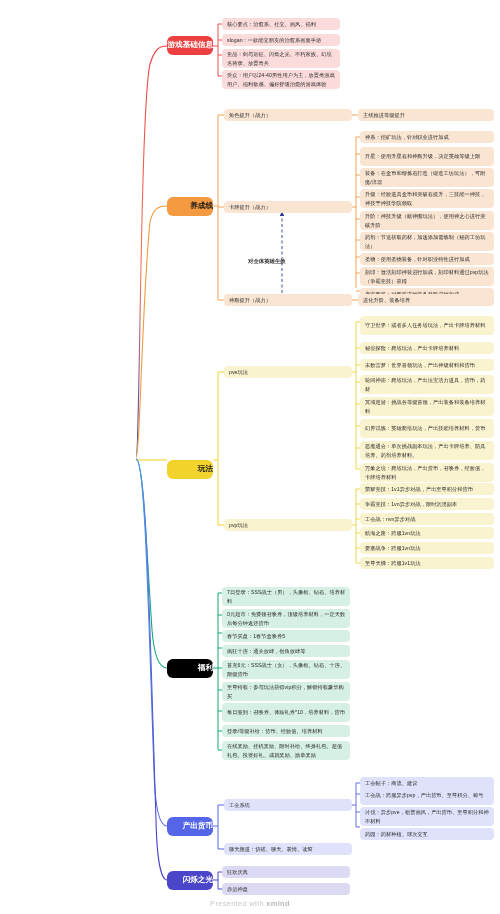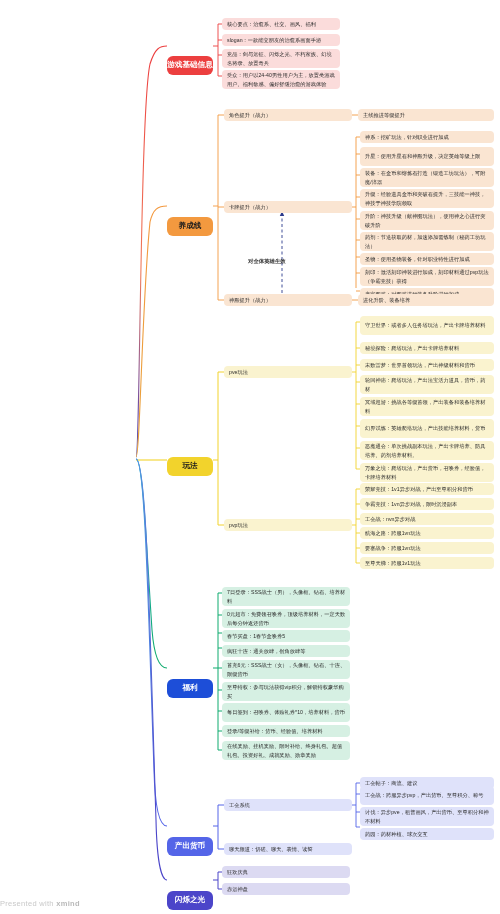--- a/index.html
+++ b/index.html
@@ -16,43 +16,43 @@
     position:absolute;left:9px;top:441px;width:127px;height:32px;
     background:#14143c;border-radius:7px;
     display:flex;align-items:center;justify-content:center;
     color:#ffffff;font-size:11.5px;font-weight:bold;letter-spacing:.4px;
     box-sizing:border-box;
   }
 
   
   .l1{
     position:absolute;border-radius:6px;
-    display:flex;align-items:center;justify-content:center;
+    display:flex;align-items:center;justify-content:flex-end;
     font-size:7.6px;font-weight:bold;color:#1c1c1c;
-    box-sizing:border-box;text-align:center;line-height:1.1;margin-top:20px;
+    box-sizing:border-box;text-align:center;line-height:1.1;
   }
   .l1.dark-text-light{color:#ffffff;}
 
   
   .box{
     position:absolute;border-radius:4px;box-sizing:border-box;
     font-size:5.2px;line-height:1.55;
     padding:3px 4px 3px 5px;
     color:#2a2a2a;letter-spacing:.05px;
     display:flex;align-items:center;
     overflow:hidden;
   }
 
   .note-label{
     position:absolute;font-size:5.4px;color:#333;font-weight:bold;
     white-space:nowrap;
   }
 
   .footer{
-    position:absolute;left:0;right:0;bottom:6px;text-align:left;
+    position:absolute;left:0;right:0;bottom:6px;text-align:center;
     font-size:7.5px;color:#c9c9c9;letter-spacing:.3px;
   }
   .footer b{color:#b9b9b9;font-weight:bold;}
 </style>
 </head>
 <body>
 
 <div id="canvas">
 
   <svg id="wires" viewBox="0 0 500 914">
@@ -137,25 +137,25 @@
 
 
   <div class="l1 dark-text-light" style="left:167px;top:36px;width:46px;height:19px;background:#ec3f3f;">
     <span>游戏基础信息</span>
   </div>
 
   <div class="l1" style="left:167px;top:197px;width:46px;height:19px;background:#f3993f;">
     <span>养成线</span>
   </div>
 
-  <div class="l1" style="left:167px;top:437px;width:46px;height:19px;background:#f2d32c;">
+  <div class="l1" style="left:167px;top:460px;width:46px;height:19px;background:#f2d32c;">
     <span>玩法</span>
   </div>
 
-  <div class="l1 dark-text-light" style="left:167px;top:659px;width:46px;height:19px;background:#1d4ed8;">
+  <div class="l1 dark-text-light" style="left:167px;top:659px;width:46px;height:19px;background:#000000;">
     <span>福利</span>
   </div>
 
   <div class="l1 dark-text-light" style="left:167px;top:817px;width:46px;height:19px;background:#5465e8;">
     <span>产出货币</span>
   </div>
 
   <div class="l1 dark-text-light" style="left:167px;top:871px;width:46px;height:19px;background:#4b45c9;">
     <span>闪烁之光</span>
   </div>

